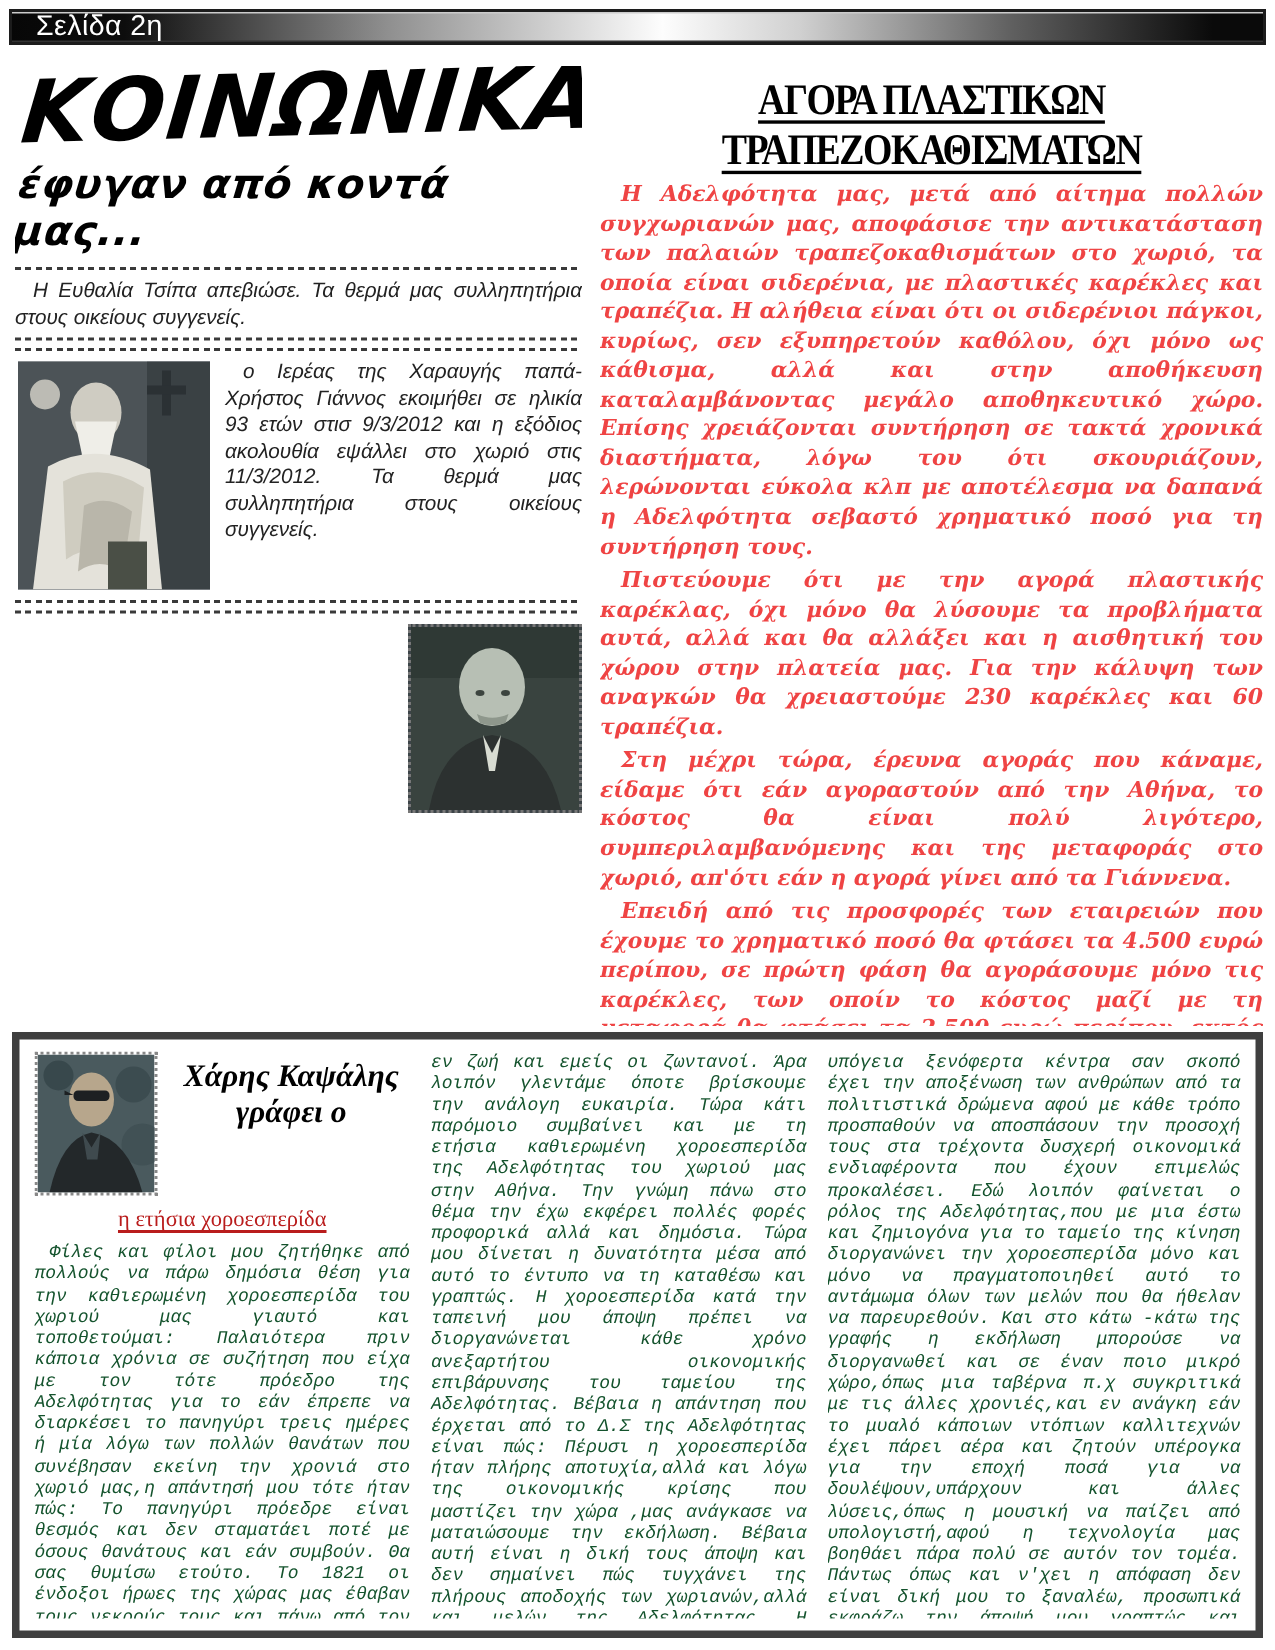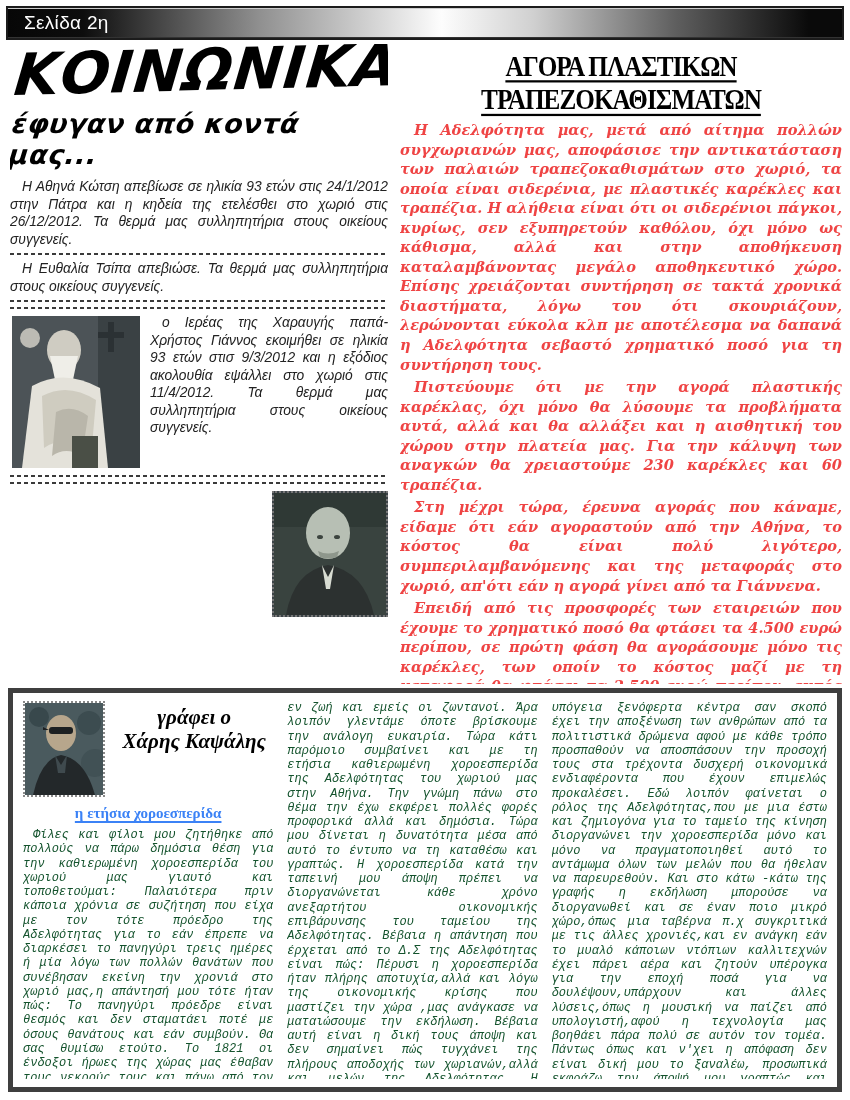--- a/index.html
+++ b/index.html
@@ -3,21 +3,21 @@
 <meta charset="utf-8">
 <style>
   html,body{margin:0;padding:0;background:#e8e8e8;}
   .page{
     position:relative;width:850px;height:1100px;margin:0 auto;
     background:#ffffff;overflow:hidden;
     font-family:"Liberation Sans",sans-serif;color:#1b1b1b;
   }
   
   .header-bar{
-    position:absolute;top:6px;left:6px;right:6px;height:34px;
+    position:absolute;top:6px;left:6px;right:6px;height:24px;
     border:2px solid #1c1c1c;
     background:linear-gradient(90deg,#070707 0%,#0d0d0d 9%,#8f8f8f 30%,#fdfdfd 52%,#d0d0d0 63%,#5f5f5f 80%,#0a0a0a 96%);
     box-shadow:inset 0 1px 0 #cccccc,inset 0 -1px 0 #333333;
     display:flex;align-items:center;justify-content:space-between;
     padding:0 16px;box-sizing:border-box;
   }
   .header-bar .hl{color:#ffffff;font-size:19px;letter-spacing:.3px;}
   .header-bar .hr{color:#ffffff;font-size:19px;letter-spacing:.3px;}
 
   
@@ -71,22 +71,22 @@
   }
   .bcol{flex:1 1 0;overflow:hidden;}
   .bcol.c3{flex:1.1 1 0;}
   .byline-row{display:flex;gap:10px;align-items:flex-start;margin-bottom:2px;}
   .byline-wrap{flex:1;text-align:center;padding-top:4px;}
   .byline{
     font-family:"Liberation Serif",serif;font-weight:700;font-style:italic;
     font-size:21px;line-height:1.15;color:#000;
   }
   .btitle{
-    font-family:"Liberation Serif",serif;font-weight:700;font-size:15px;
-    text-align:center;margin:8px 0 6px 0;color:#3b82f6;
+    font-family:"Liberation Serif",serif;font-weight:400;font-size:15px;
+    text-align:center;margin:8px 0 6px 0;color:#b91c1c;
     text-decoration:underline;text-decoration-thickness:2px;text-underline-offset:3px;
   }
   .btext{
     font-family:Liberation Mono, monospace;font-style:italic;
     font-size:12px;line-height:1.19;text-align:justify;color:#14532d;margin:0;
   }
   .btext.indent{text-indent:10px;}
 </style>
 </head>
 <body>
@@ -96,21 +96,20 @@
   <div class="header-bar">
     <span class="hl">Σελίδα 2η</span>
   </div>
 
   <div class="content">
 
     <div class="col-left">
       <div class="koin-title">ΚΟΙΝΩΝΙΚΑ</div>
       <div class="koin-sub">έφυγαν από κοντά μας...</div>
 
-      <p class="obit">Η Αθηνά Κώτση απεβίωσε σε ηλικία 93 ετών στις 24/1/2012 στην Πάτρα και η κηδεία της ετελέσθει στο χωριό στις 26/12/2012. Τα θερμά μας συλληπητήρια στους οικείους συγγενείς.</p>
       <div class="sep"></div>
 
       <p class="obit">Η Ευθαλία Τσίπα απεβιώσε. Τα θερμά μας συλληπητήρια στους οικείους συγγενείς.</p>
       <div class="sep"></div>
 
       <div class="sep"></div>
 
       <div class="priest-block">
         <svg class="priest-photo photo-frame" viewBox="0 0 128 152" xmlns="http://www.w3.org/2000/svg">
           <rect width="128" height="152" fill="#4c5357"></rect>
@@ -118,21 +117,21 @@
           <rect x="96" y="6" width="6" height="30" fill="#2b3134"></rect>
           <rect x="86" y="16" width="26" height="6" fill="#2b3134"></rect>
           <circle cx="18" cy="22" r="10" fill="#d8d6cc" opacity=".8"></circle>
           <ellipse cx="52" cy="34" rx="17" ry="20" fill="#cfccc2"></ellipse>
           <path d="M38 40 L66 40 L58 78 L46 78 Z" fill="#efeee8"></path>
           <path d="M20 70 Q52 52 88 72 L96 152 L10 152 Z" fill="#e4e2da"></path>
           <path d="M30 80 Q56 66 84 84 L80 130 Q52 118 32 132 Z" fill="#cfccc0"></path>
           <path d="M44 96 Q60 88 76 100 L70 140 Q54 130 40 140 Z" fill="#b9b6aa"></path>
           <rect x="60" y="120" width="26" height="32" fill="#4a4f46"></rect>
         </svg>
-        <p class="obit">ο Ιερέας της Χαραυγής παπά-Χρήστος Γιάννος εκοιμήθει σε ηλικία 93 ετών στισ 9/3/2012 και η εξόδιος ακολουθία εψάλλει στο χωριό στις 11/4/2012. Τα θερμά μας συλληπητήρια στους οικείους συγγενείς.</p>
+        <p class="obit">ο Ιερέας της Χαραυγής παπά-Χρήστος Γιάννος εκοιμήθει σε ηλικία 93 ετών στισ 9/3/2012 και η εξόδιος ακολουθία εψάλλει στο χωριό στις 11/3/2012. Τα θερμά μας συλληπητήρια στους οικείους συγγενείς.</p>
       </div>
       <div class="sep"></div>
 
       <div class="sep"></div>
 
       <div class="katsis-block">
         <svg class="katsis-photo photo-frame" viewBox="0 0 112 122" xmlns="http://www.w3.org/2000/svg">
           <rect width="112" height="122" fill="#39433f"></rect>
           <rect x="0" y="0" width="112" height="34" fill="#2f3935"></rect>
           <ellipse cx="54" cy="40" rx="22" ry="26" fill="#b7bfb4"></ellipse>
@@ -165,22 +164,22 @@
           <circle cx="14" cy="14" r="10" fill="#38484c"></circle>
           <circle cx="64" cy="20" r="12" fill="#3c4c50"></circle>
           <circle cx="70" cy="60" r="14" fill="#415155"></circle>
           <ellipse cx="36" cy="30" rx="15" ry="18" fill="#b7a68c"></ellipse>
           <rect x="24" y="24" width="24" height="7" rx="3" fill="#1d2022"></rect>
           <path d="M24 27 L18 24 L18 27 Z" fill="#1d2022"></path>
           <path d="M8 92 Q16 56 36 52 Q60 56 70 92 Z" fill="#23282a"></path>
           <path d="M30 52 L36 62 L42 52 L40 70 L33 70 Z" fill="#3f4a4e"></path>
         </svg>
         <div class="byline-wrap">
+          <div class="byline">Χάρης Καψάλης</div>
           <div class="byline">γράφει ο</div>
-          <div class="byline">Χάρης Καψάλης</div>
         </div>
       </div>
       <div class="btitle">η ετήσια χοροεσπερίδα</div>
       <p class="btext indent">Φίλες και φίλοι μου ζητήθηκε από πολλούς να πάρω δημόσια θέση για την καθιερωμένη χοροεσπερίδα του χωριού μας γιαυτό και τοποθετούμαι: Παλαιότερα πριν κάποια χρόνια σε συζήτηση που είχα με τον τότε πρόεδρο της Αδελφότητας για το εάν έπρεπε να διαρκέσει το πανηγύρι τρεις ημέρες ή μία λόγω των πολλών θανάτων που συνέβησαν εκείνη την χρονιά στο χωριό μας,η απάντησή μου τότε ήταν πώς: Το πανηγύρι πρόεδρε είναι θεσμός και δεν σταματάει ποτέ με όσους θανάτους και εάν συμβούν. Θα σας θυμίσω ετούτο. Το 1821 οι ένδοξοι ήρωες της χώρας μας έθαβαν τους νεκρούς τους και πάνω από τον τάφο τους τραγουδούσαν το κλασικό μοιρολόι,έριχναν και τις μπαλουθιές όπως άρμοζε στην συγκεκριμένη περίσταση,μετά έτρωγαν και αφού χόρταιναν το έριχναν στο χορό. Και ο λόγος που το έκαναν ήταν ένας. Δεν ξέρουμε εάν αύριο θα υπάρχουμε</p>
     </div>
 
     <div class="bcol c2">
       <p class="btext">εν ζωή και εμείς οι ζωντανοί. Άρα λοιπόν γλεντάμε όποτε βρίσκουμε την ανάλογη ευκαιρία. Τώρα κάτι παρόμοιο συμβαίνει και με τη ετήσια καθιερωμένη χοροεσπερίδα της Αδελφότητας του χωριού μας στην Αθήνα. Την γνώμη πάνω στο θέμα την έχω εκφέρει πολλές φορές προφορικά αλλά και δημόσια. Τώρα μου δίνεται η δυνατότητα μέσα από αυτό το έντυπο να τη καταθέσω και γραπτώς. Η χοροεσπερίδα κατά την ταπεινή μου άποψη πρέπει να διοργανώνεται κάθε χρόνο ανεξαρτήτου οικονομικής επιβάρυνσης του ταμείου της Αδελφότητας. Βέβαια η απάντηση που έρχεται από το Δ.Σ της Αδελφότητας είναι πώς: Πέρυσι η χοροεσπερίδα ήταν πλήρης αποτυχία,αλλά και λόγω της οικονομικής κρίσης που μαστίζει την χώρα ,μας ανάγκασε να ματαιώσουμε την εκδήλωση. Βέβαια αυτή είναι η δική τους άποψη και δεν σημαίνει πώς τυγχάνει της πλήρους αποδοχής των χωριανών,αλλά και μελών της Αδελφότητας. Η προσωπική μου γνώμη για φέτος είναι πώς το Δ.Σ έπρεπε να μειώσει το κόστος στην κάρτα εισόδου,και τα υπόλοιπα εάν χρειαζότανε να τα βάλει από το δικό της ταμείο ή ακόμη και από χορηγούς συγχωριανούς που θα ήθελαν να συνδράμουν. Φίλες και φίλοι συγχωριανοί η οικονομική κρίση που μας επέβαλλαν κάποια</p>
     </div>
 

